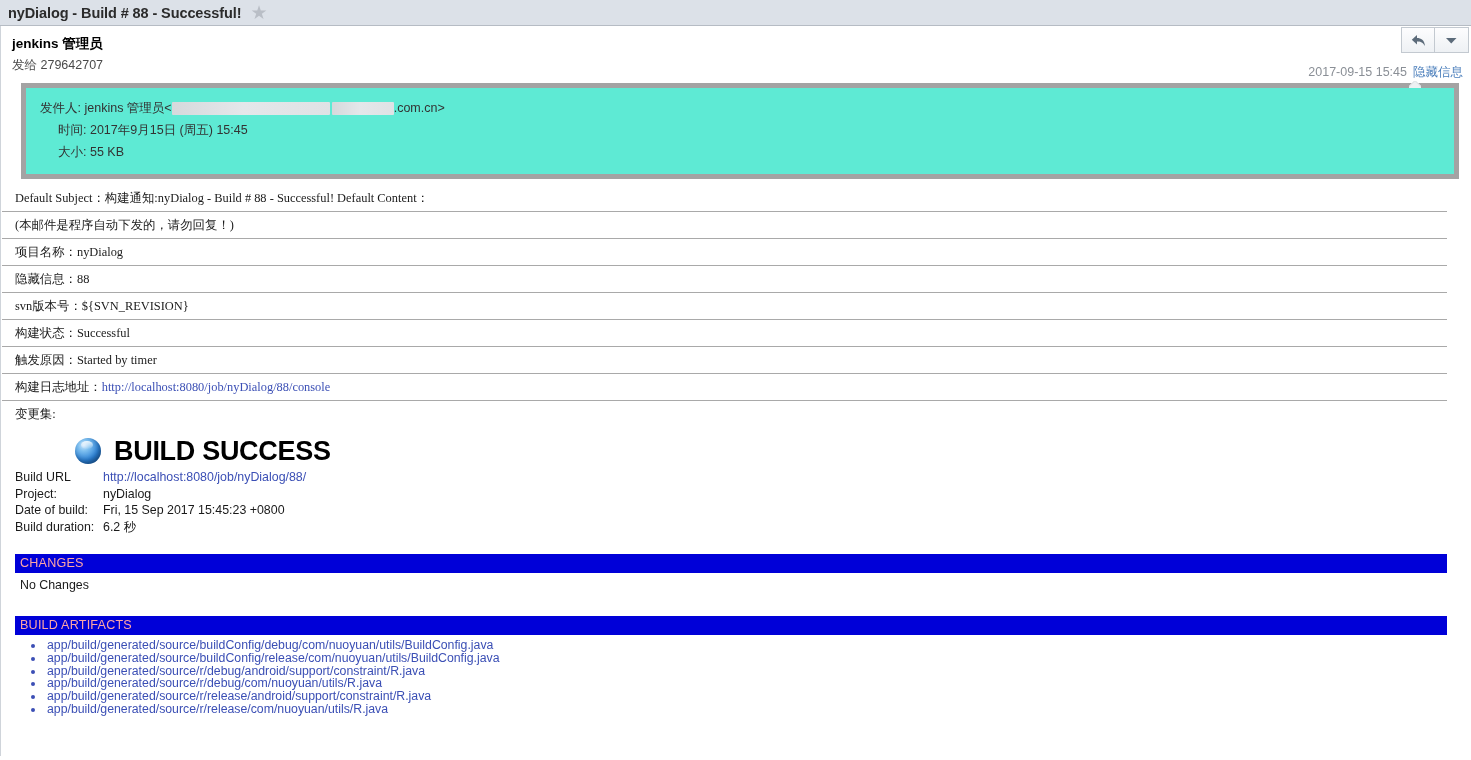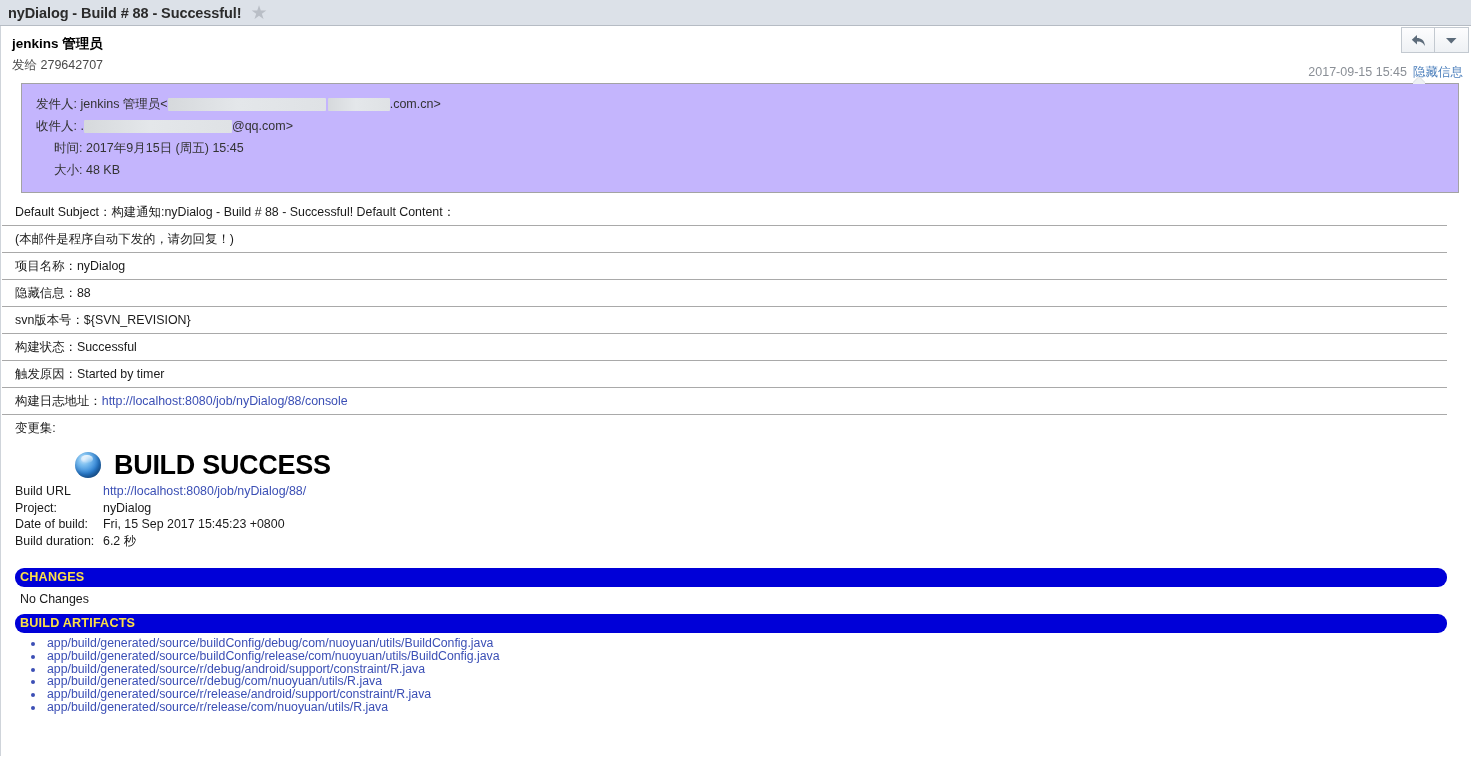--- a/index.html
+++ b/index.html
@@ -93,22 +93,22 @@
   }
   .meta-line .hide-link {
     color: #4a7ebb;
     margin-left: 6px;
     cursor: pointer;
   }
 
   
   .detail-box {
     margin: 9px 12px 0 20px;
-    background: #c4b5fd;
-    border: 1px solid #a3a3a3;
+    background: #5eead4;
+    border: 5px solid #a3a3a3;
     padding: 9px 14px 11px 14px;
     position: relative;
   }
   .detail-row {
     font-size: 12.5px;
     color: #333333;
     line-height: 22px;
     white-space: nowrap;
     position: relative;
   }
@@ -149,20 +149,21 @@
     padding-left: 1px;
   }
   .field-row {
     border-top: 1px solid #a9a9a9;
     margin-right: 24px;
     padding: 6px 0 5px 13px;
     font-size: 12.4px;
     color: #1a1a1a;
     line-height: 15px;
     white-space: nowrap;
+    font-family: Liberation Serif, serif;
   }
   .field-row:first-child { border-top: none; padding-top: 4px; }
   .field-row a, .link {
     color: #3b4fb5;
     text-decoration: none;
     cursor: pointer;
   }
 
   
   .jenkins {
@@ -206,30 +207,29 @@
     color: #1a1a1a;
     line-height: 16.6px;
     padding: 0;
     vertical-align: top;
     white-space: nowrap;
   }
   .kv-table td.k { width: 88px; padding-right: 4px; }
 
   .section-bar {
     background: #0000d8;
-    color: #fde047;
+    color: #fca5a5;
     font-size: 12.6px;
-    font-weight: bold;
+    font-weight: normal;
     letter-spacing: 0.2px;
     padding: 2px 0 3px 5px;
     margin-right: 24px;
-    border-radius: 9px;
   }
   .sec-changes { margin-top: 19px; }
-  .sec-artifacts { margin-top: 7px; }
+  .sec-artifacts { margin-top: 23px; }
   .section-text {
     font-size: 12.4px;
     color: #1a1a1a;
     padding: 4px 0 0 5px;
     line-height: 16px;
   }
   .artifact-list {
     list-style: disc;
     margin: 4px 0 0 0;
     padding-left: 30px;
@@ -282,33 +282,29 @@
   </div>
 
   <div class="detail-box">
     <div class="caret"></div>
 
     <div class="detail-row">
       <span>发件人:</span>
       <span>jenkins 管理员</span><span>&lt;</span><span class="redact r1"></span><span class="redact r2"></span><span>.com.cn&gt;</span>
     </div>
 
-    <div class="detail-row">
-      <span>收件人:</span>
-      <span>.</span><span class="redact r3"></span><span>@qq.com&gt;</span>
-    </div>
 
     <div class="detail-row indent">
       <span>时间:</span>
       <span>2017年9月15日 (周五) 15:45</span>
     </div>
 
     <div class="detail-row indent">
       <span>大小:</span>
-      <span>48 KB</span>
+      <span>55 KB</span>
     </div>
   </div>
 
   <div class="body-area">
     <div id="field-rows">
         <div class="field-row"><span>Default Subject：构建通知:nyDialog - Build # 88 - Successful! Default Content：</span></div>
         <div class="field-row"><span>(本邮件是程序自动下发的，请勿回复！)</span></div>
         <div class="field-row"><span>项目名称：</span><span>nyDialog</span></div>
         <div class="field-row"><span>隐藏信息：</span><span>88</span></div>
         <div class="field-row"><span>svn版本号：</span><span>${SVN_REVISION}</span></div>

